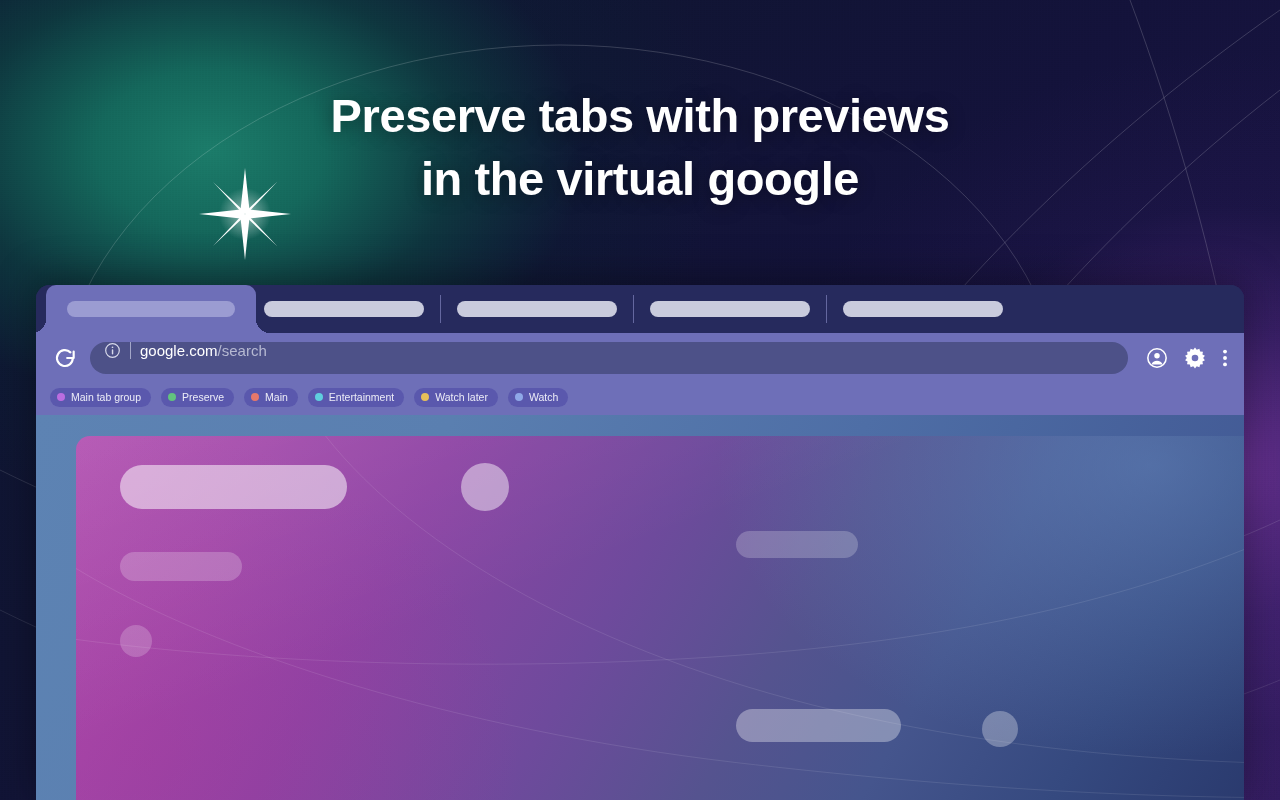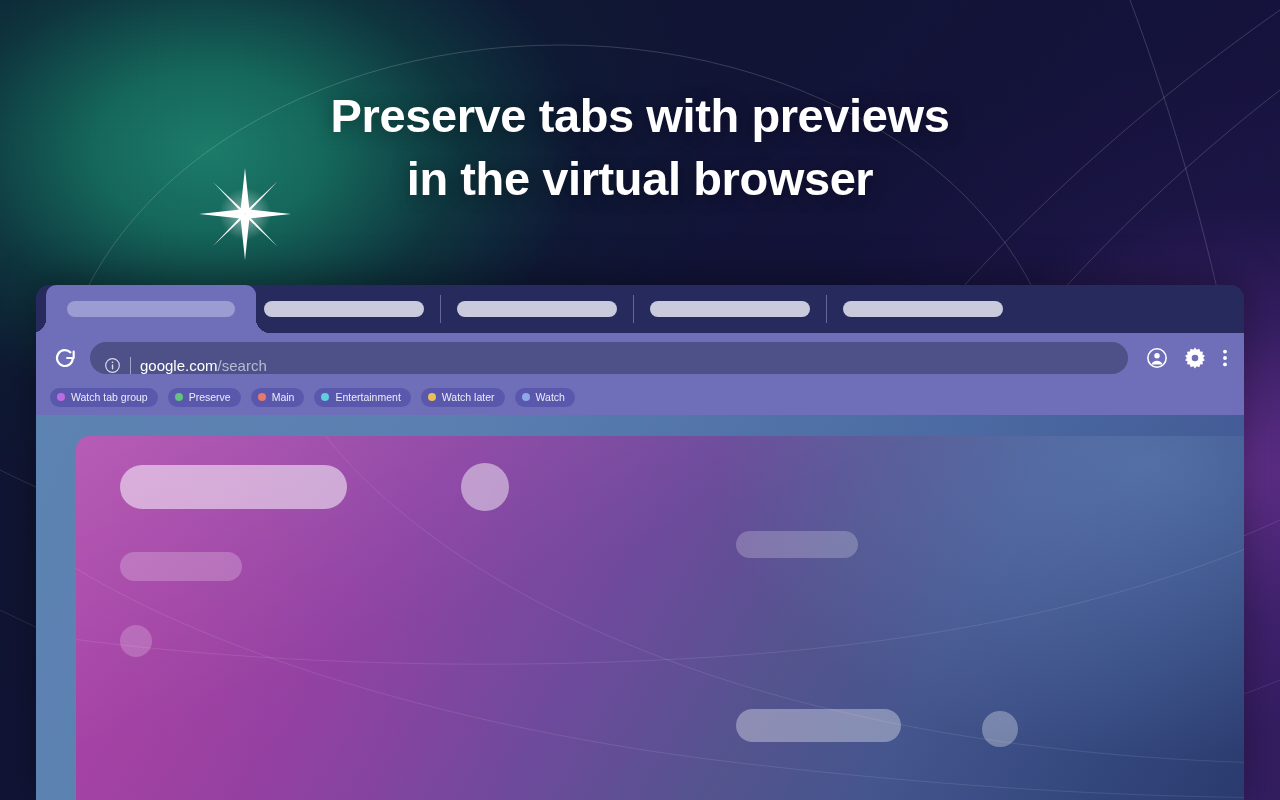--- a/index.html
+++ b/index.html
@@ -85,21 +85,21 @@
   .tab-sep{ width:1px; height:28px; background:#7a7cb5; align-self:center; flex:0 0 auto; margin:0 8px; opacity:.75; }
 
   
   .toolbar{
     height:50px; background:#6e6fb8;
     display:flex; align-items:center; gap:12px; padding:0 16px;
   }
   .reload{ width:26px; height:26px; flex:0 0 auto; cursor:pointer; }
   .urlbar{
     flex:1 1 auto; height:32px; border-radius:16px;
-    background:#4d5188; display:flex; align-items:flex-end; gap:9px; padding:0 14px;
+    background:#4d5188; display:flex; align-items:flex-start; gap:9px; padding:0 14px;
     color:#fff; font-size:15px; cursor:text; min-width:0;
   }
   .url-div{ width:1px; height:17px; background:#b9bcd8; opacity:.8; flex:0 0 auto; }
   .url-host{ color:#ffffff; }
   .url-path{ color:#b6b9d2; }
   .tb-icons{ display:flex; align-items:center; gap:16px; flex:0 0 auto; padding-left:6px; }
   .tb-ic{ cursor:pointer; display:block; }
 
   
   .groups{
@@ -155,21 +155,21 @@
       <path d="M 1280 10 C 1080 150, 900 330, 790 520 C 720 640, 690 730, 680 800"></path>
       <path d="M 1280 90 C 1100 230, 950 400, 860 580 C 800 700, 775 760, 770 800"></path>
       <path d="M 1130 0 C 1175 120, 1215 260, 1240 400"></path>
       <path d="M 0 470 C 180 560, 430 615, 700 620 C 940 624, 1130 590, 1280 520" stroke-opacity="0.12"></path>
       <path d="M 0 610 C 200 710, 470 760, 740 762 C 990 764, 1160 730, 1280 680" stroke-opacity="0.10"></path>
     </g>
   </svg>
 
   <h1 class="headline">
     <span class="l">Preserve tabs with previews</span>
-    <span class="l">in the virtual browser</span>
+    <span class="l">in the virtual google</span>
   </h1>
 
   <svg class="sparkle" viewBox="0 0 96 96">
     <defs>
       <radialGradient id="sg" cx="50%" cy="50%" r="50%">
         <stop offset="0%" stop-color="#ffffff" stop-opacity=".55"></stop>
         <stop offset="100%" stop-color="#ffffff" stop-opacity="0"></stop>
       </radialGradient>
     </defs>
     <circle cx="48" cy="48" r="26" fill="url(#sg)"></circle>
@@ -238,21 +238,21 @@
           <circle cx="3" cy="5" r="2.1" fill="#ffffff"></circle>
           <circle cx="3" cy="12" r="2.1" fill="#ffffff"></circle>
           <circle cx="3" cy="19" r="2.1" fill="#ffffff"></circle>
         </svg>
       </div>
     </div>
 
     <div class="groups">
       <div class="chip">
         <span class="dot" style="background: rgb(187, 109, 224);"></span>
-        <span>Watch tab group</span>
+        <span>Main tab group</span>
       </div>
       <div class="chip">
         <span class="dot" style="background: rgb(98, 194, 126);"></span>
         <span>Preserve</span>
       </div>
       <div class="chip">
         <span class="dot" style="background: rgb(232, 120, 106);"></span>
         <span>Main</span>
       </div>
       <div class="chip">

